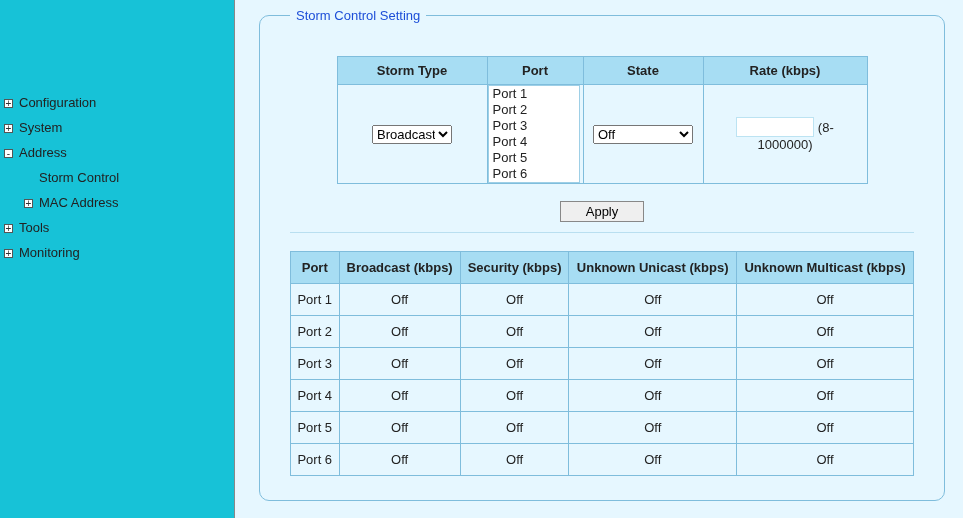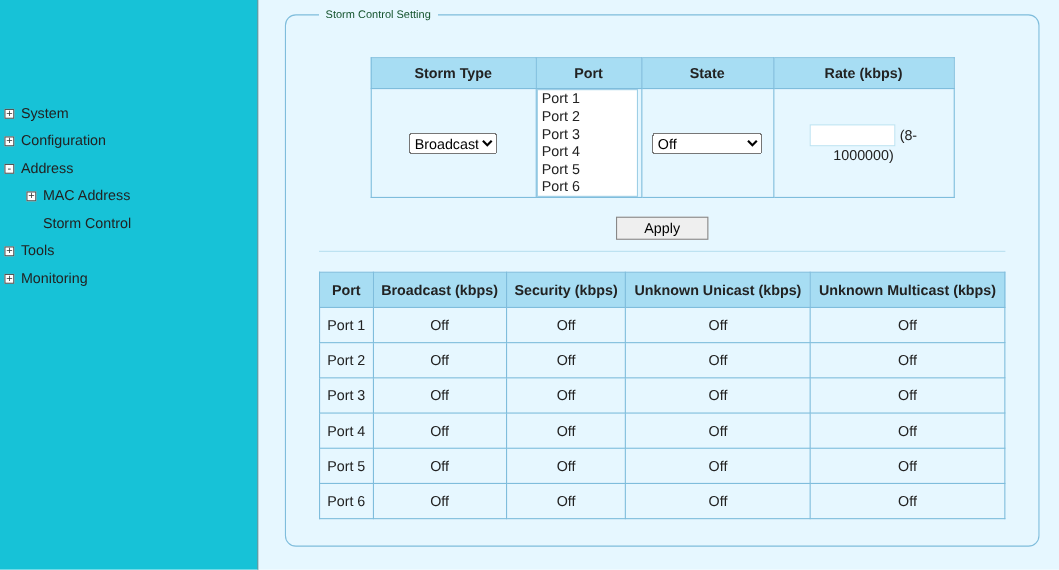--- a/index.html
+++ b/index.html
@@ -53,22 +53,22 @@
   }
   fieldset.sc {
     border: 1px solid #7fbddc;
     border-radius: 10px;
     padding: 16px 30px 24px 30px;
     margin: 0;
     background: #e6f7ff;
   }
   fieldset.sc legend {
     padding: 0 6px;
-    font-size: 10px;
-    color: #14532d;
+    font-size: 13px;
+    color: #1d4ed8;
   }
   table.setting {
     border-collapse: collapse;
     margin: 17px auto;
   }
   table.setting th, table.setting td {
     border: 1px solid #7fbddc;
     text-align: center;
     vertical-align: middle;
     font-size: 13px;
@@ -139,33 +139,33 @@
     background: #e6f7ff;
   }
 </style>
 </head>
 <body>
 
 <div class="layout">
   <nav class="sidebar">
     <ul class="tree">
       <li class="lvl0">
+        <span class="toggle">+</span><span>Configuration</span>
+      </li>
+      <li class="lvl0">
         <span class="toggle">+</span><span>System</span>
       </li>
       <li class="lvl0">
-        <span class="toggle">+</span><span>Configuration</span>
-      </li>
-      <li class="lvl0">
         <span class="toggle">-</span><span>Address</span>
+      </li>
+      <li class="lvl1">
+        <span class="spacer"></span><span>Storm Control</span>
       </li>
       <li class="lvl1">
         <span class="toggle">+</span><span>MAC Address</span>
-      </li>
-      <li class="lvl1">
-        <span class="spacer"></span><span>Storm Control</span>
       </li>
       <li class="lvl0">
         <span class="toggle">+</span><span>Tools</span>
       </li>
       <li class="lvl0">
         <span class="toggle">+</span><span>Monitoring</span>
       </li>
     </ul>
   </nav>
 

